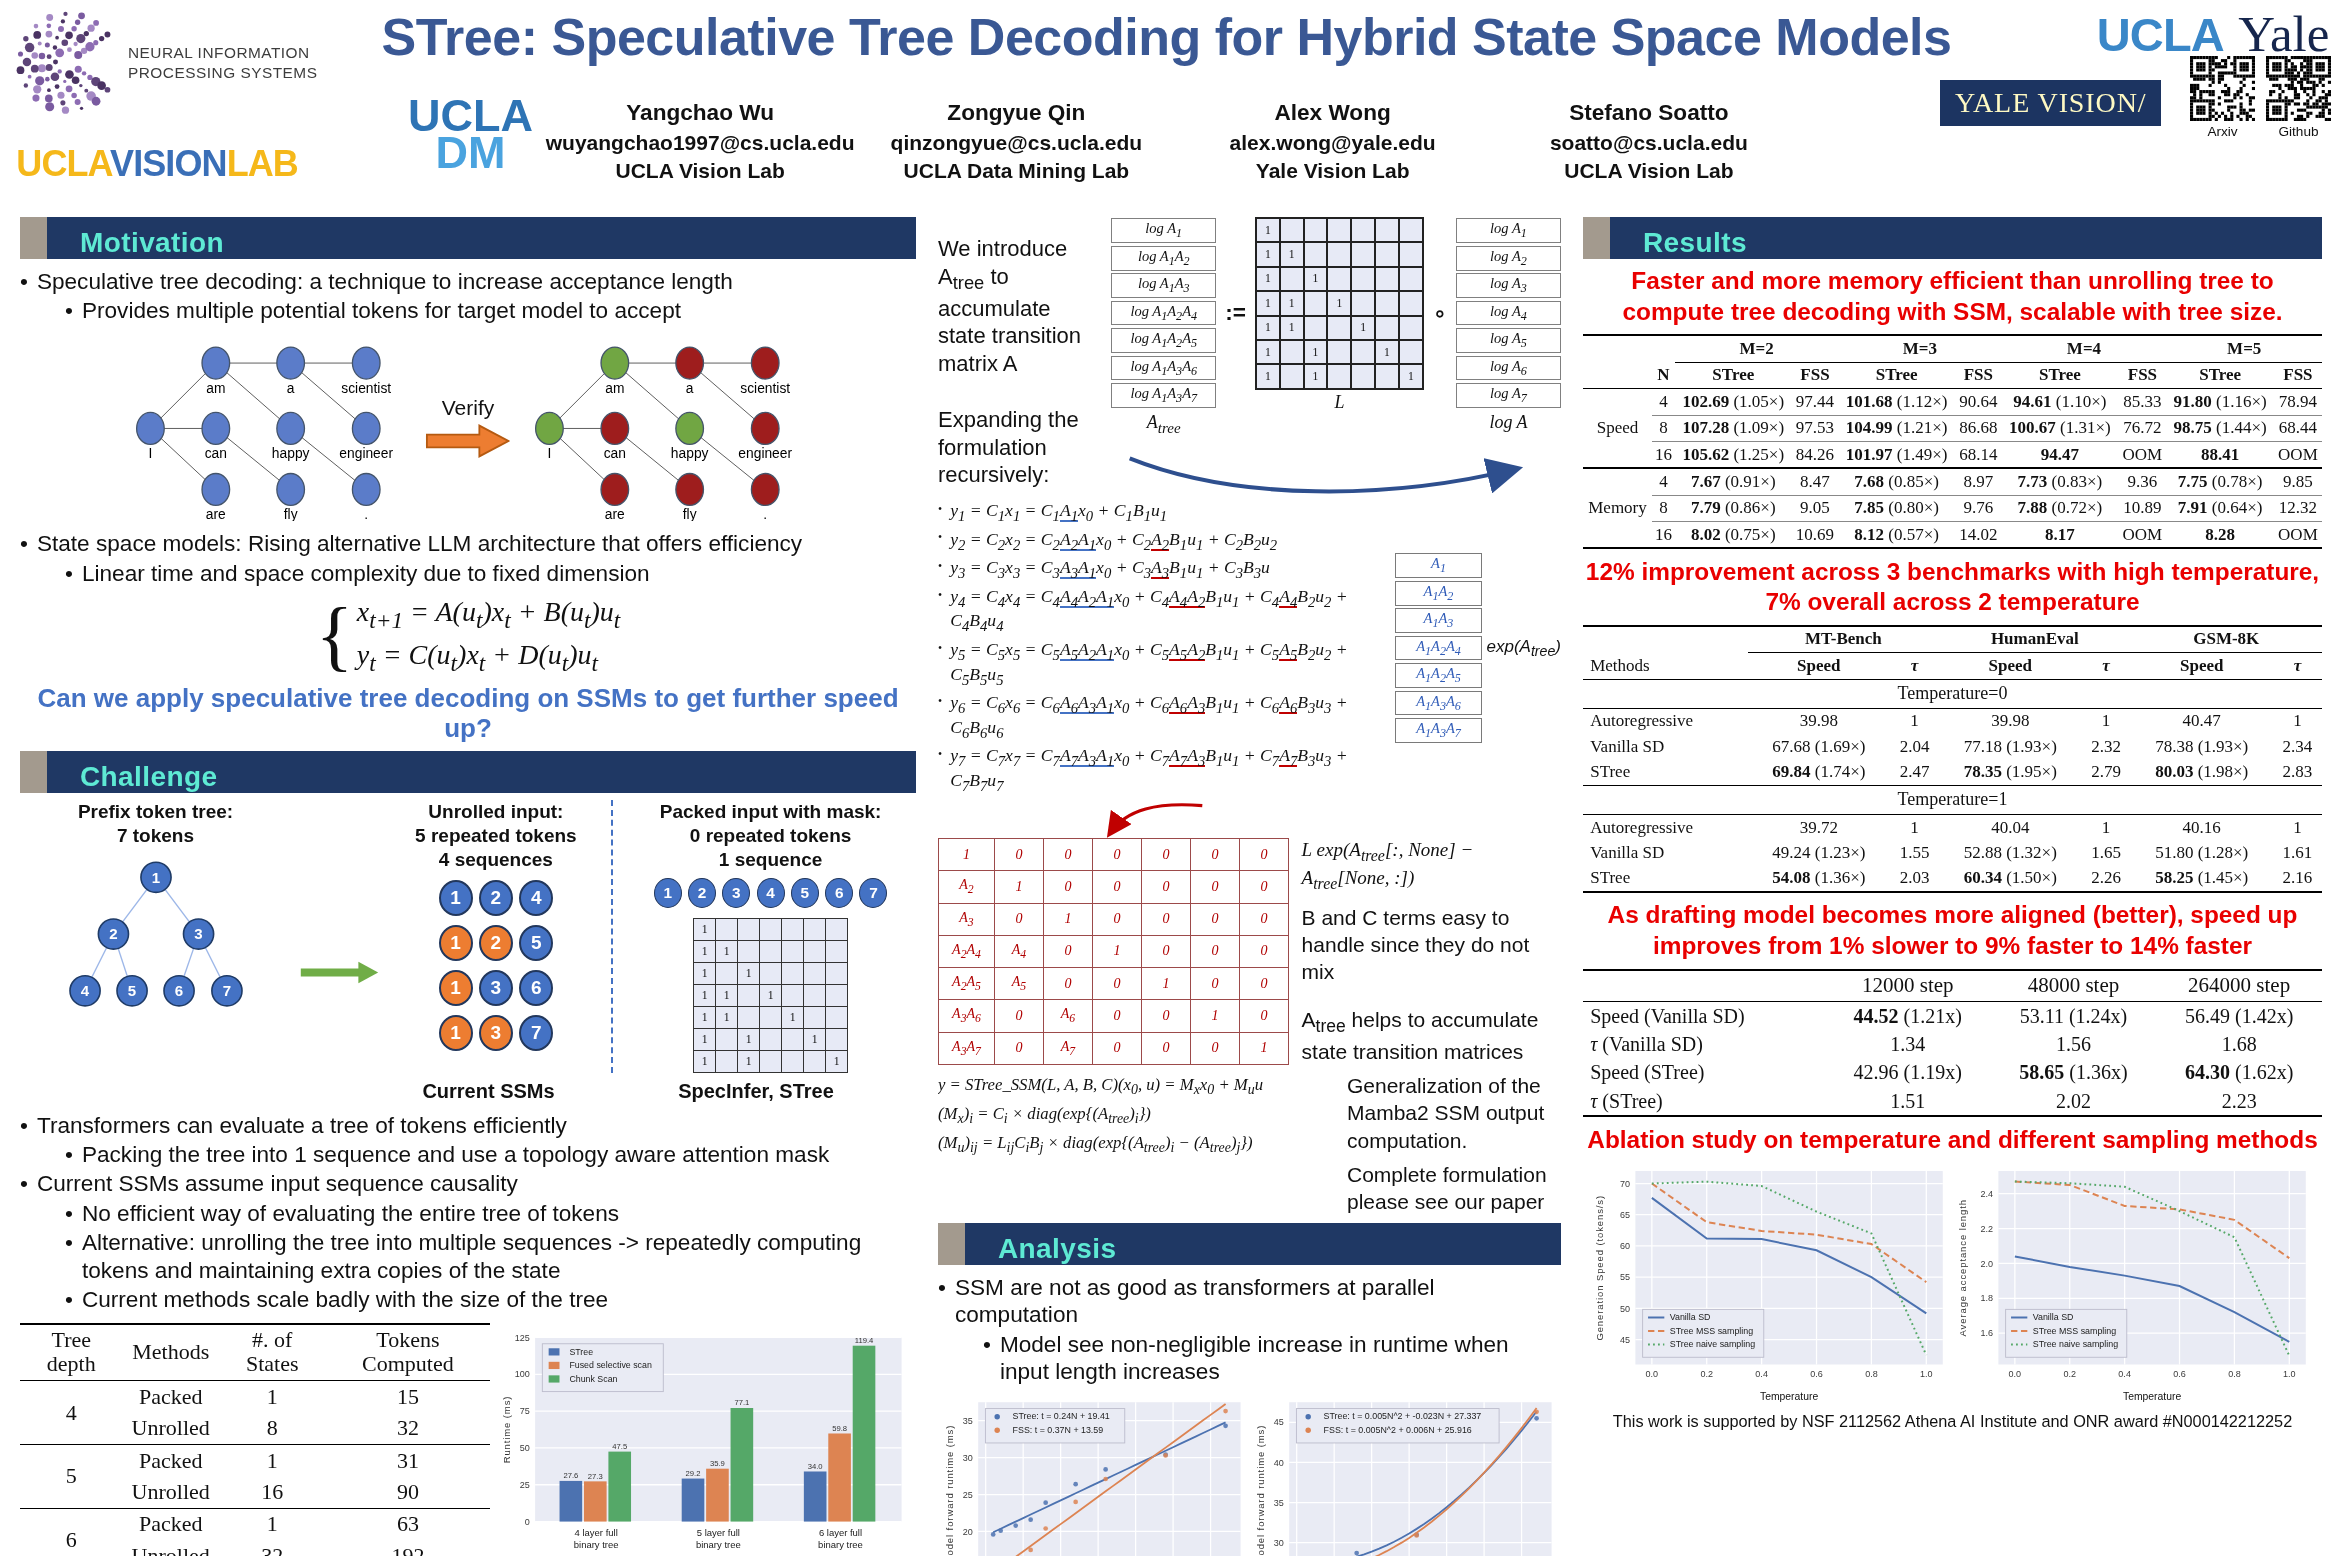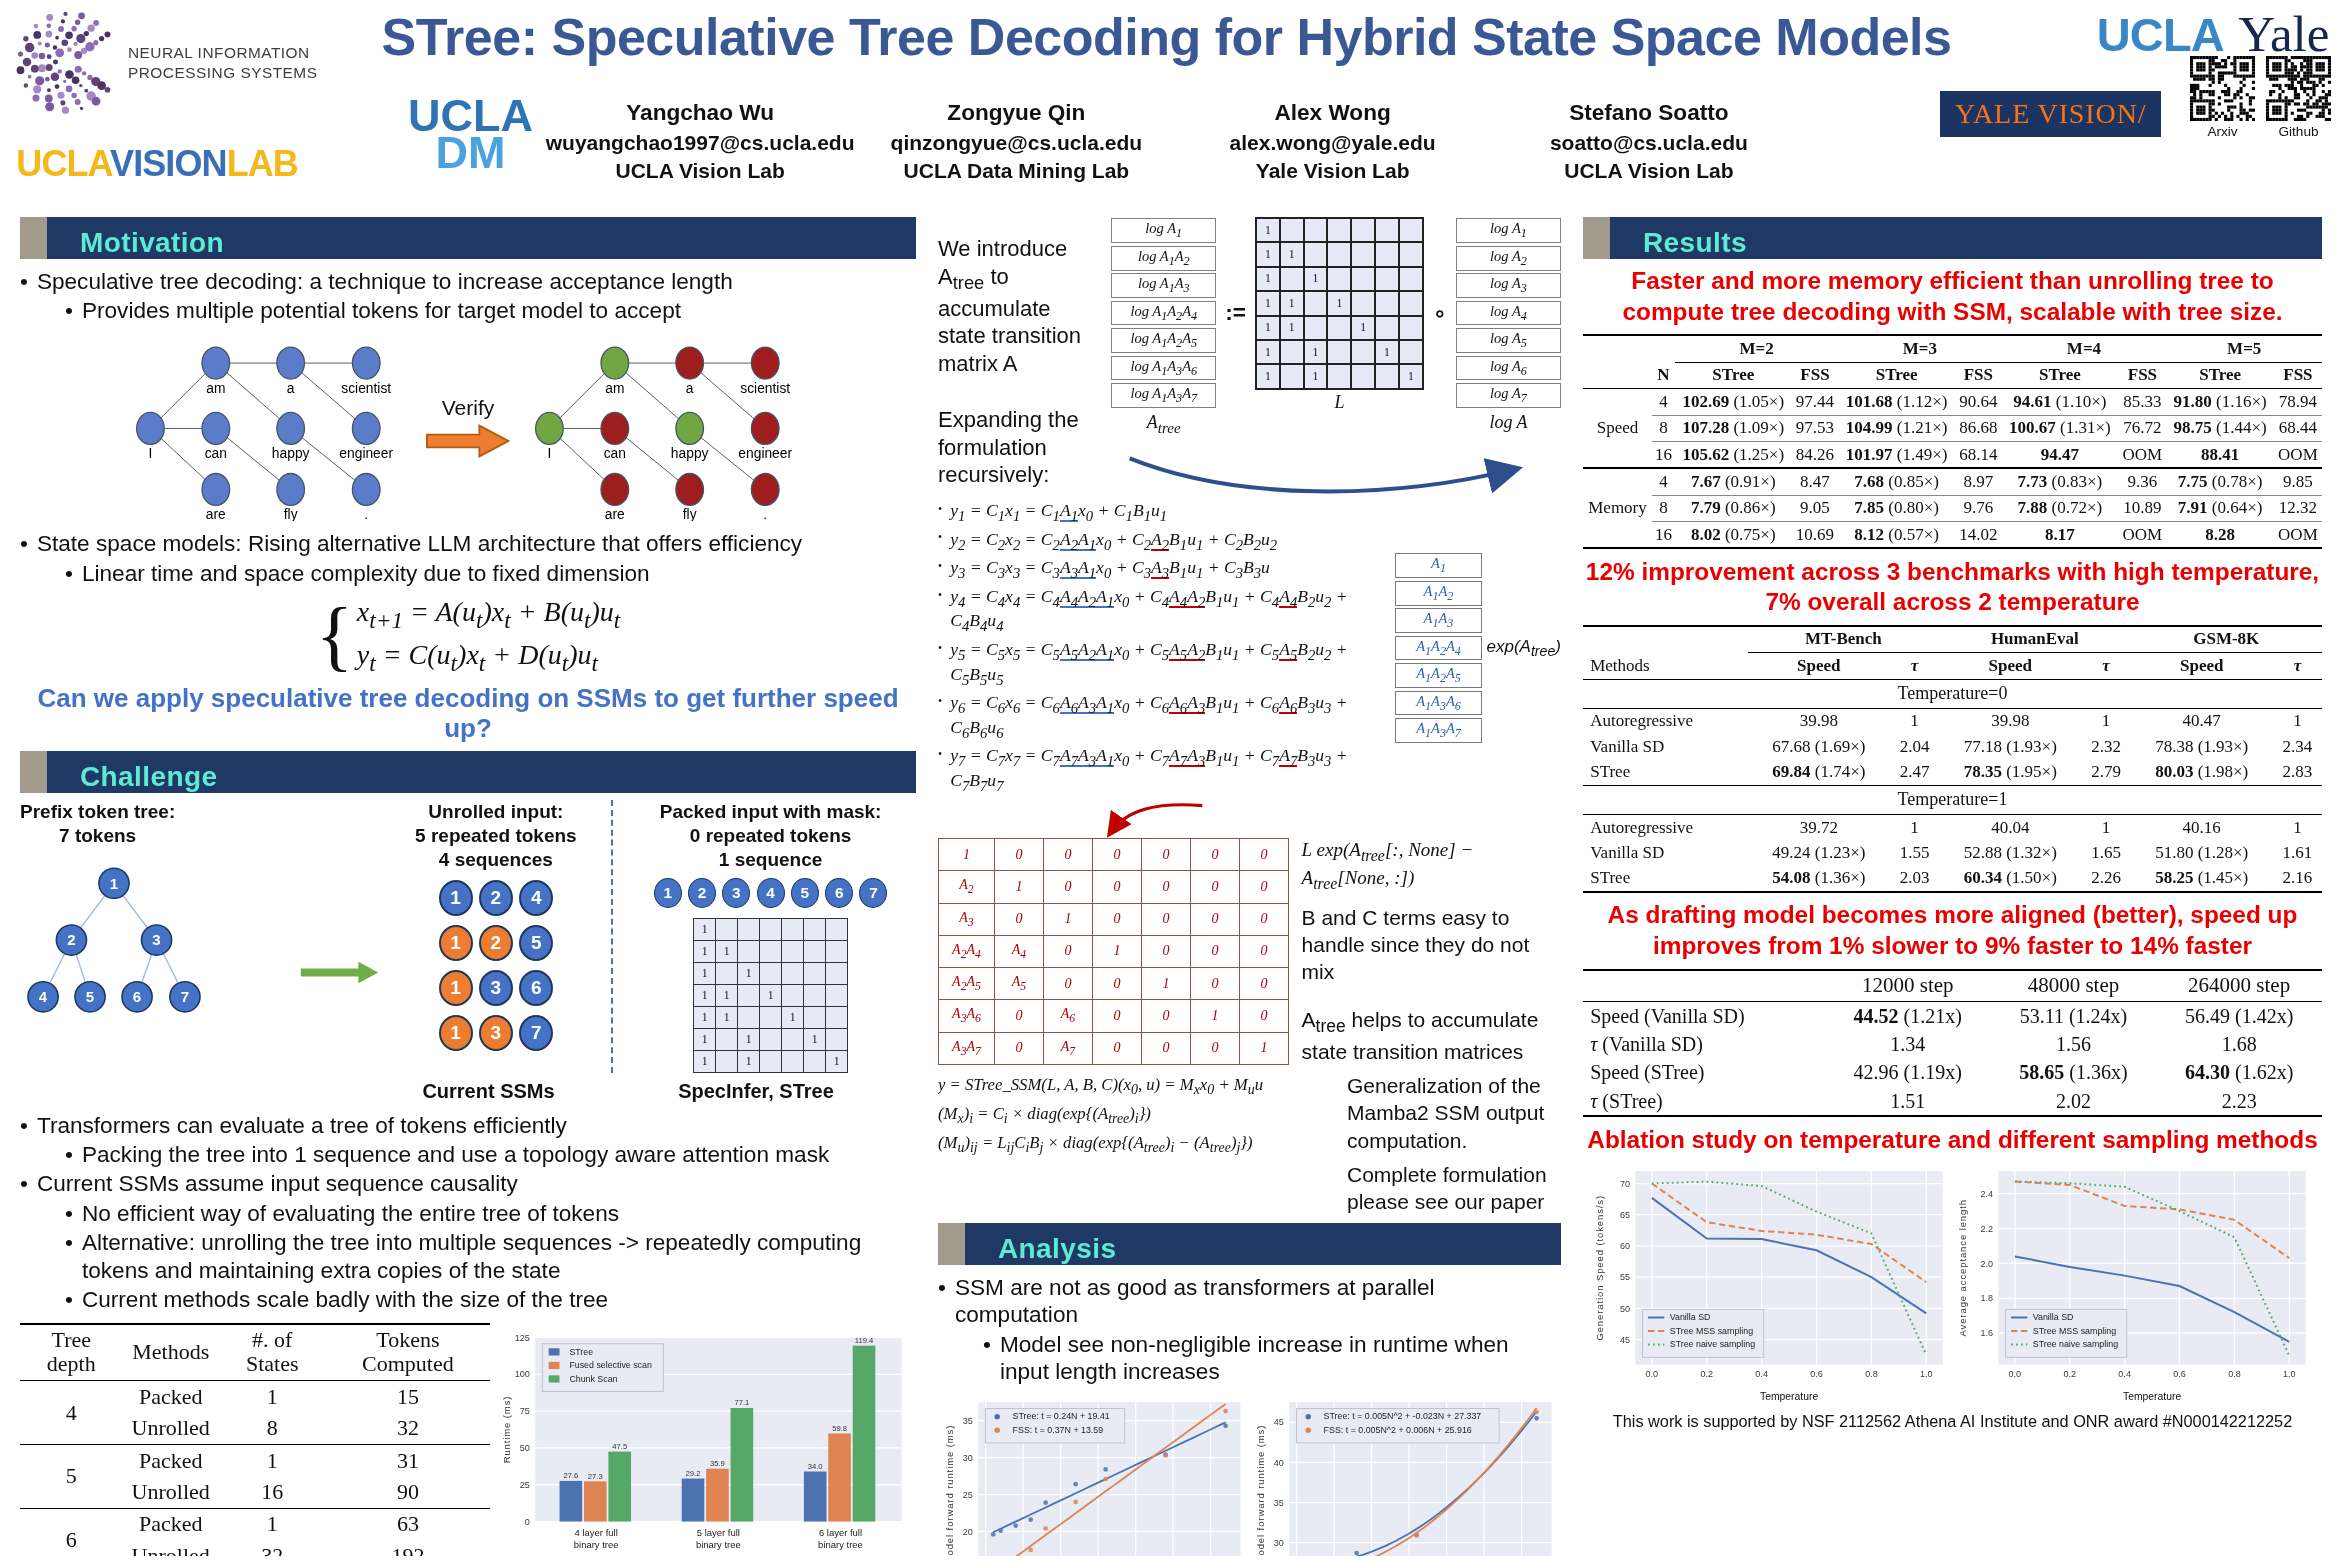--- a/index.html
+++ b/index.html
@@ -13,21 +13,21 @@
   .uvl{position:absolute;left:16.3px;top:143px;font-size:36px;font-weight:bold;letter-spacing:-0.9px}
   .title{position:absolute;left:325px;right:334px;top:7.2px;text-align:center;font-size:52px;font-weight:800;color:#3a5894;letter-spacing:-0.5px}
   .ucladm{position:absolute;left:408px;top:98px;font-weight:800;font-size:45px;line-height:.82;text-align:center}
   .ucladm .l1{color:#2e74b5}.ucladm .l2{color:#4aa3df}
   .authors{position:absolute;left:542px;top:98px;width:1265px;display:flex}
   .auth{flex:1;text-align:center;font-weight:bold;line-height:1.35}
   .auth .nm{font-size:22.6px}.auth .em,.auth .af{font-size:21px}
   .brand-right{position:absolute;right:12.6px;top:5.4px;display:flex;align-items:baseline;gap:14.5px}
   .ucla-mark{font-size:47px;font-weight:800;color:#3a87c8;letter-spacing:-0.9px}
   .yale-mark{font-family:"Liberation Serif","DejaVu Serif",serif;font-size:51px;color:#16264d}
-  .yalevision{position:absolute;right:181px;top:91px;background:#1c3461;color:#f97316;font-family:"Liberation Serif","DejaVu Serif",serif;font-size:28px;padding:7.2px 14.5px;letter-spacing:0.9px}
+  .yalevision{position:absolute;right:181px;top:80px;background:#1c3461;color:#fef9c3;font-family:"Liberation Serif","DejaVu Serif",serif;font-size:28px;padding:7.2px 14.5px;letter-spacing:0.9px}
   .qrs{position:absolute;right:11px;top:56px;display:flex;gap:11px}
   .qr{display:flex;flex-direction:column;align-items:center;gap:2.7px;font-size:13.6px}
   .qr svg{width:65px;height:65px;background:#fff}
   
   .cols{position:absolute;top:217px;left:20px;right:20px;bottom:5.4px;display:flex;gap:22px}
   .col{display:flex;flex-direction:column;gap:7.2px;overflow:hidden}
   .col.left{width:896px}.col.mid{width:623px}.col.right{flex:1}
   .sec{display:flex;height:42px;flex:none}
   .sec-tab{width:27px;background:#a39a8e}
   .sec-bar{flex:1;background:#1f3864;color:#5eead4;display:flex;align-items:flex-end;padding-left:33px;font-size:28px;font-weight:bold;letter-spacing:0.4px}
@@ -41,21 +41,21 @@
   
   .mot-fig{display:flex;align-items:center;justify-content:center;gap:12.6px;flex:none}
   .mot-fig svg.tree{width:287px}
   .verify{display:flex;flex-direction:column;align-items:center;font-size:21px;gap:1.8px}
   .sys{display:flex;align-items:center;justify-content:center;gap:3.6px;font-size:28px}
   .brace{font-size:78px;line-height:.85;font-style:normal;font-weight:400}
   .syslines{display:flex;flex-direction:column;gap:5.4px}
   
   .ch-fig{display:flex;gap:7.2px;flex:none}
   .ch-t{font-weight:bold;font-size:19px;text-align:center;line-height:1.25}
-  .ch-c1{width:271px;display:flex;flex-direction:column;align-items:flex-start;gap:14px}
+  .ch-c1{width:271px;display:flex;flex-direction:column;align-items:center;gap:8px}
   .ch-c1 svg{width:188px}
   .ch-arrow{width:83px;display:flex;align-items:center;justify-content:center;margin-top:72px}
   .ch-c2{width:215px;display:flex;flex-direction:column;align-items:center}
   .ch-c3{flex:1;border-left:2.7px dashed #4472c4;padding-left:12.6px;display:flex;flex-direction:column;align-items:center}
   .tokrow{display:flex;gap:6.3px;justify-content:center;margin:6.3px 0}
   .ch-c2 .tokrow{margin:9px 0}
   .tok{width:34px;height:36px;border-radius:50%;color:#fff;font-weight:bold;font-size:19px;display:flex;align-items:center;justify-content:center;border:2.3px solid #22375c}
   .tok.sm{width:28px;height:30px;font-size:15.4px;border-width:1.8px}
   table.lgrid{border-collapse:collapse;margin-top:3.6px}
   table.lgrid td{width:22px;height:22px;border:1.8px solid #333;background:#e7eaf6;font-size:11.7px;text-align:center;font-family:"Liberation Serif",serif}

